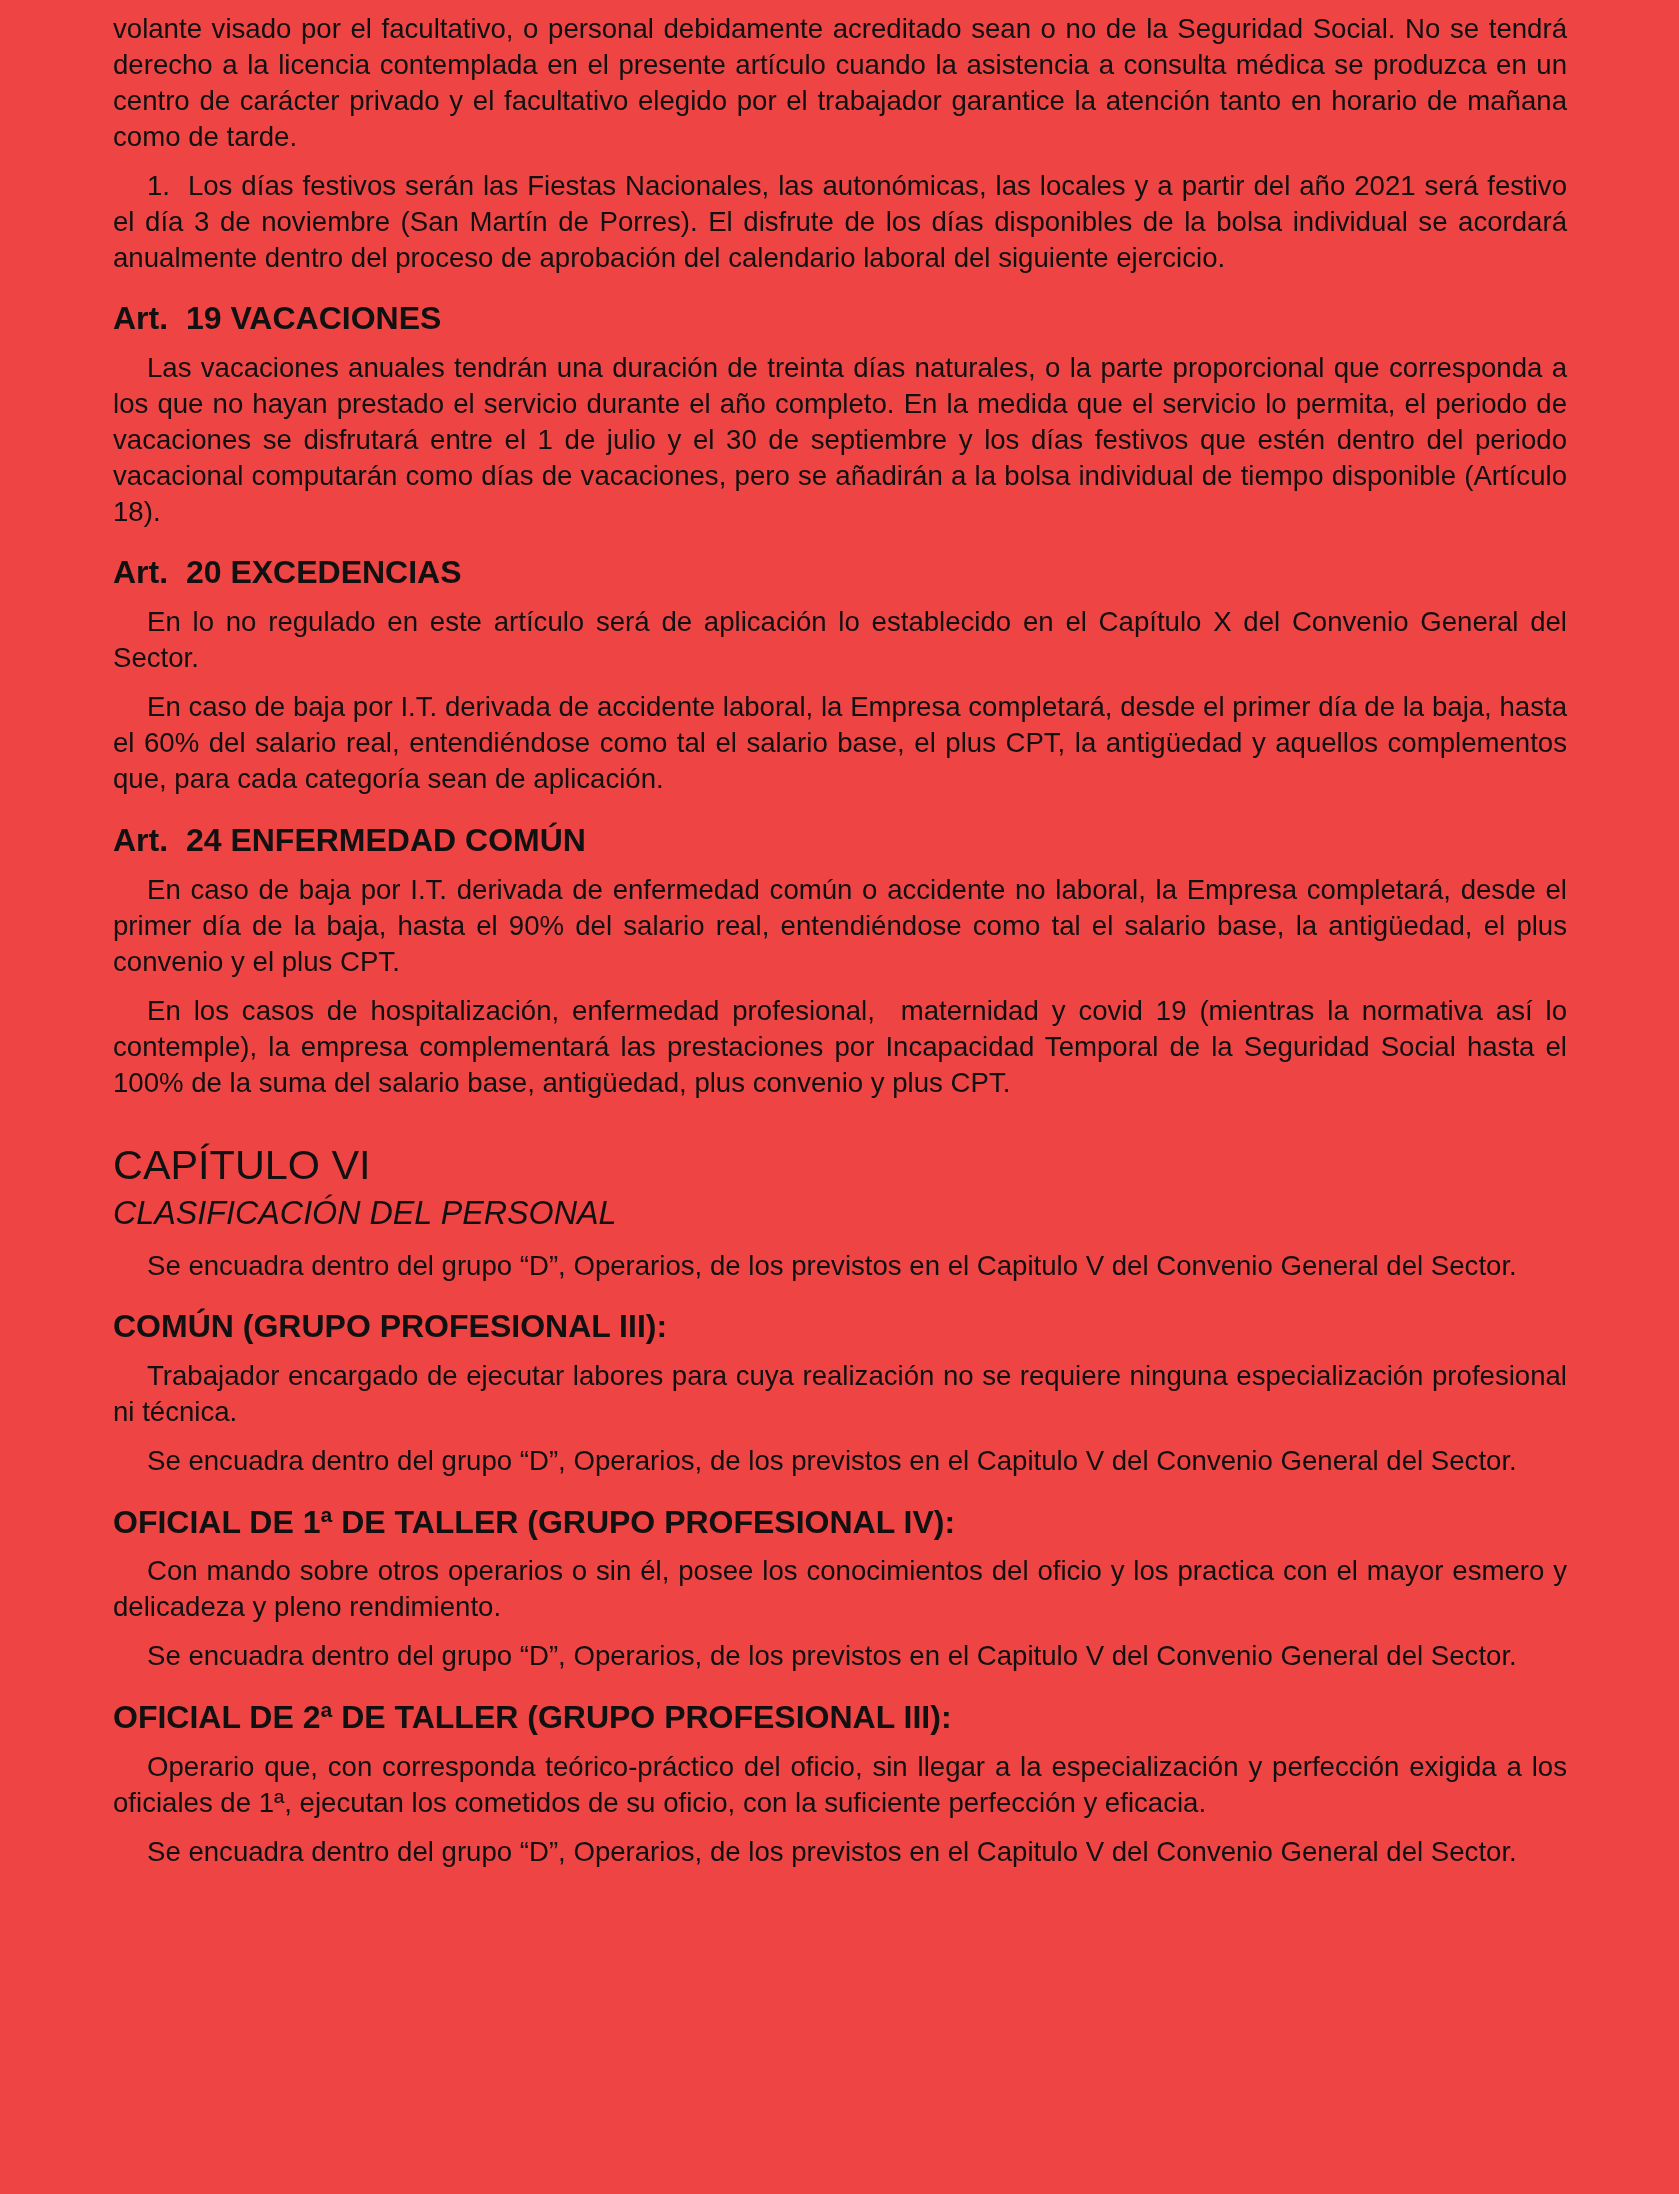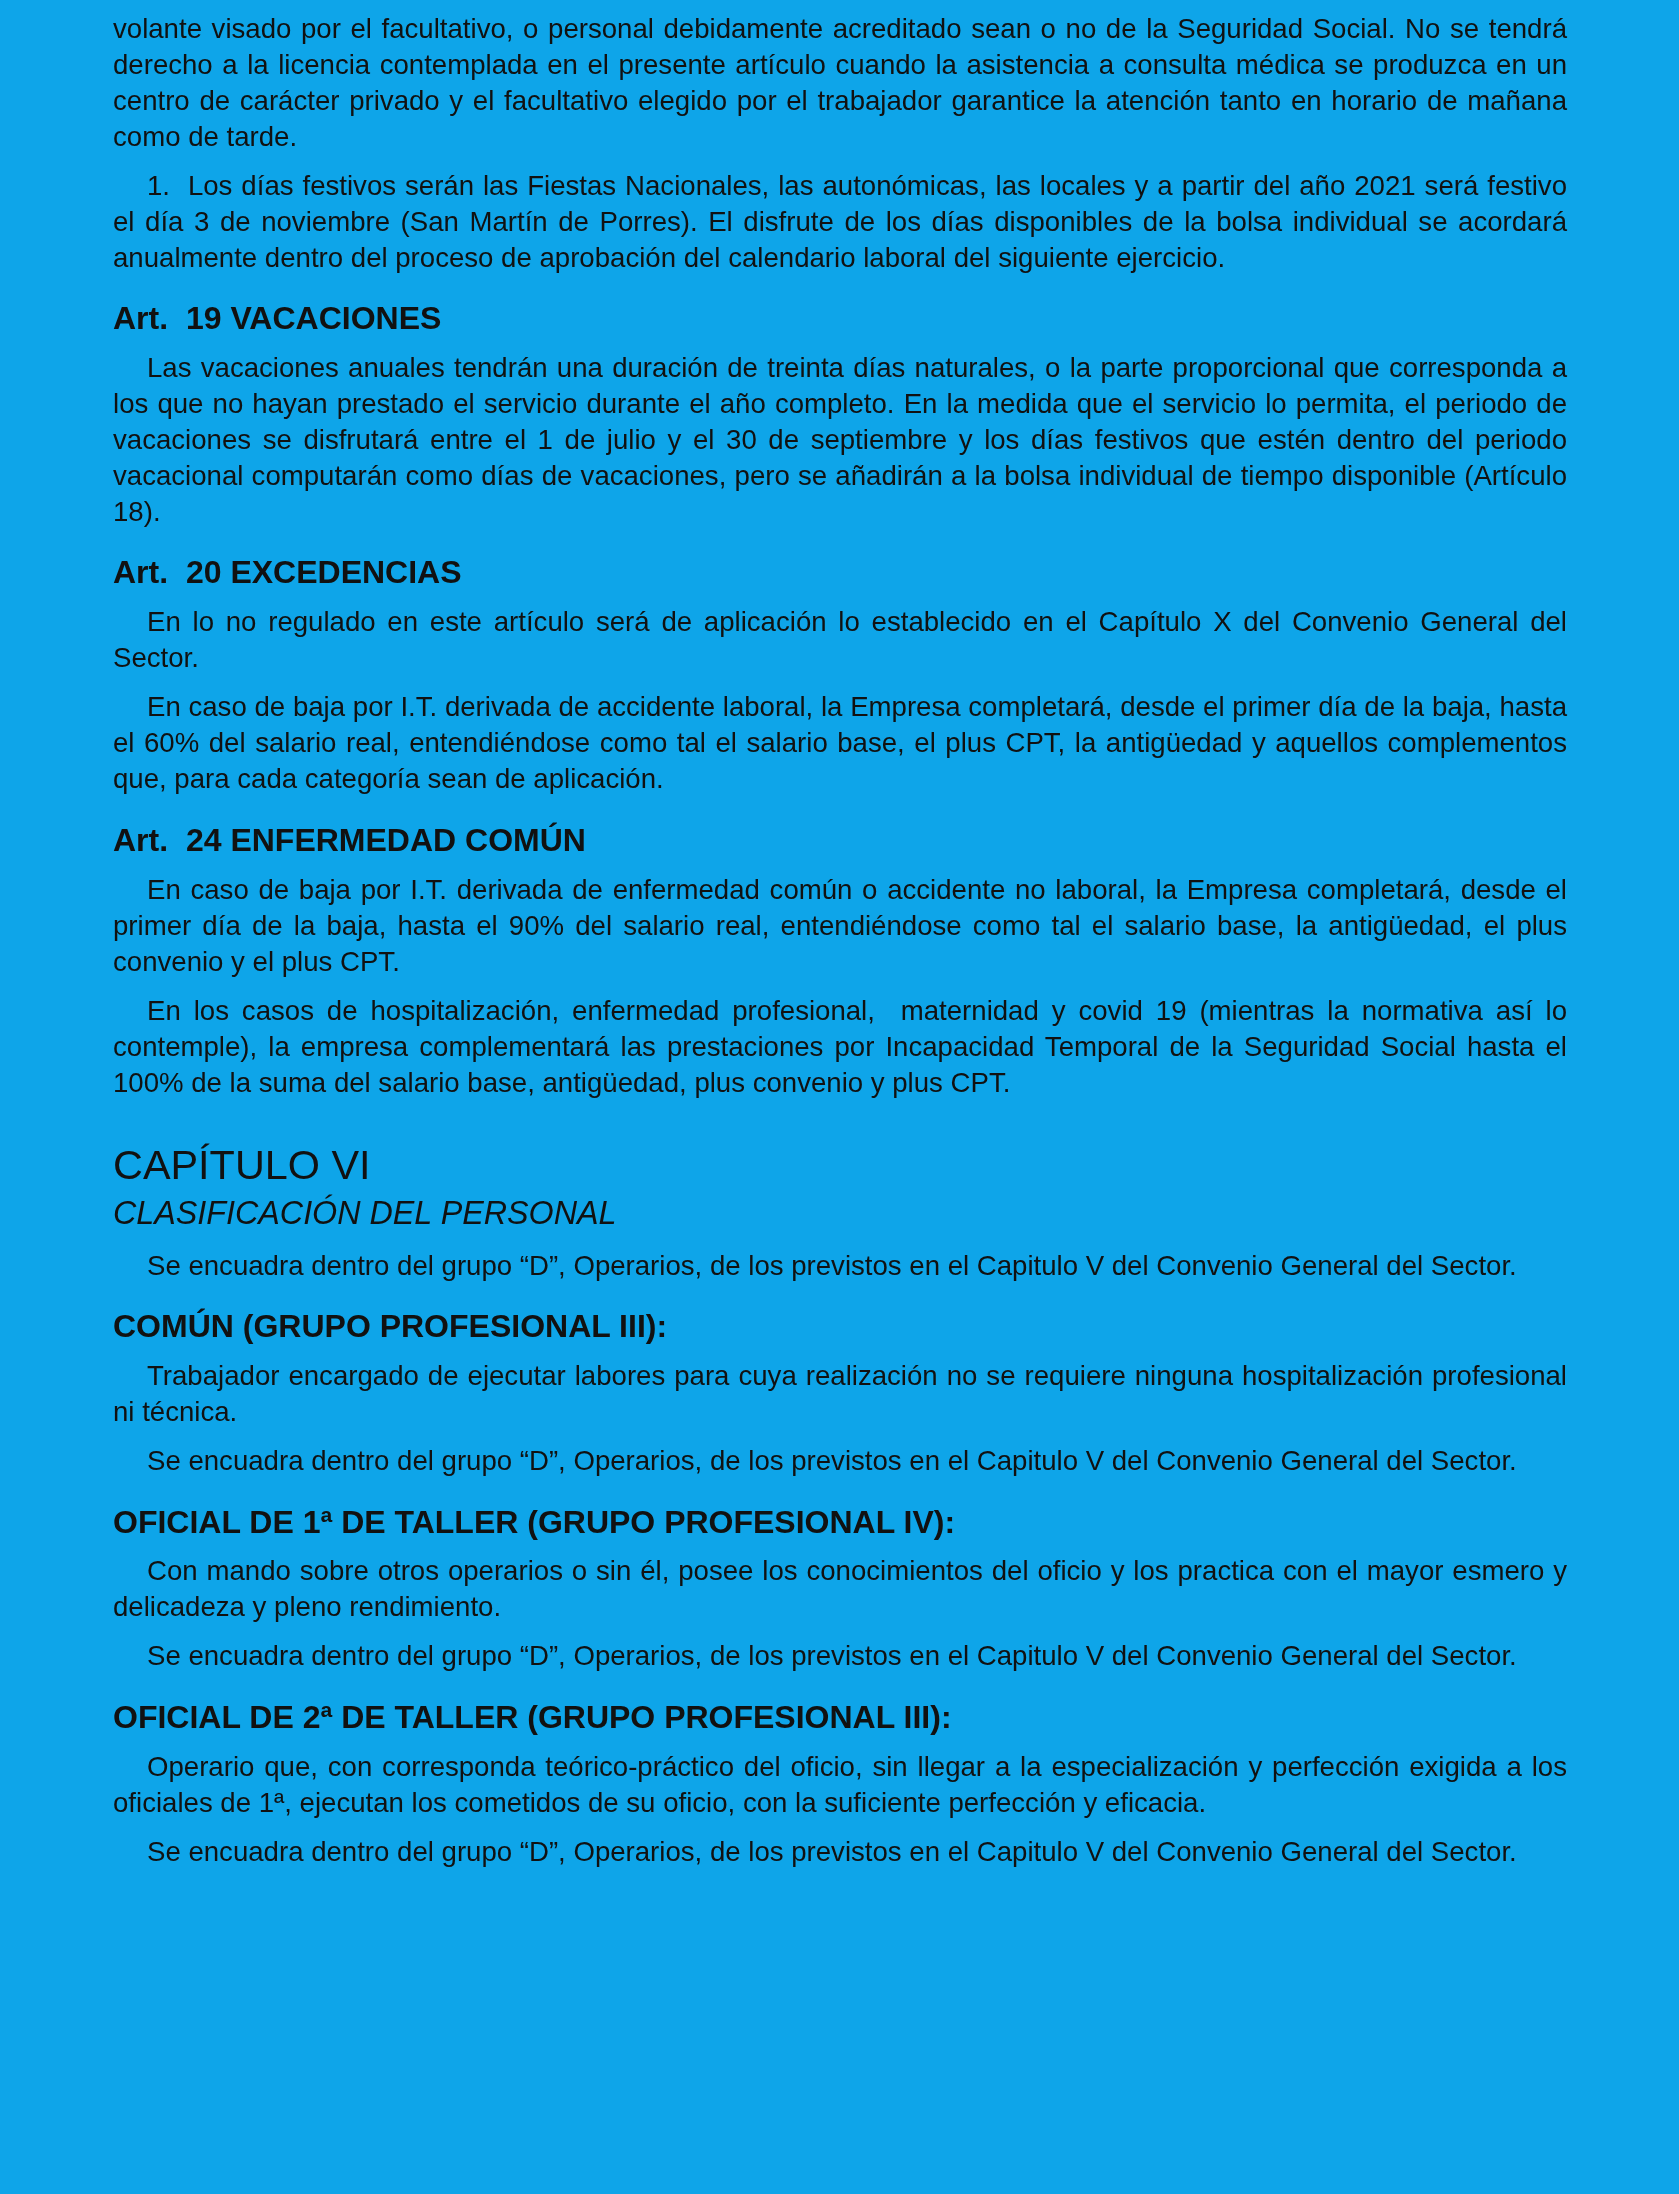--- a/index.html
+++ b/index.html
@@ -1,21 +1,21 @@
 <!DOCTYPE html>
 <html style="font-size:12.3px"><head>
 <meta charset="utf-8">
 <style>
   * { box-sizing: border-box; }
   html, body { margin: 0; padding: 0; background: #ffffff; }
   .page {
     width: 1679px;
     height: 2194px;
     padding: 10.7px 112px 15.3px 113px;
-    background: #0ea5e9;
+    background: #ef4444;
     color: #111111;
     font-family: "Liberation Sans", "DejaVu Sans", sans-serif;
     font-size: 27.6px;
     line-height: 36px;
     overflow: hidden;
   }
   .para {
     margin: 0 0 13px 0;
     text-align: justify;
     text-indent: 34px;
@@ -56,21 +56,21 @@
 
   <h2 class="heading">Art.&nbsp; 24 ENFERMEDAD COMÚN</h2>
   <p class="para">En caso de baja por I.T. derivada de enfermedad común o accidente no laboral, la Empresa completará, desde el primer día de la baja, hasta el 90% del salario real, entendiéndose como tal el salario base, la antigüedad, el plus convenio y el plus CPT.</p>
   <p class="para">En los casos de hospitalización, enfermedad profesional,&nbsp; maternidad y covid 19 (mientras la normativa así lo contemple), la empresa complementará las prestaciones por Incapacidad Temporal de la Seguridad Social hasta el 100% de la suma del salario base, antigüedad, plus convenio y plus CPT.</p>
 
   <h2 class="chapter-heading">CAPÍTULO VI</h2>
   <h3 class="chapter-subtitle">CLASIFICACIÓN DEL PERSONAL</h3>
   <p class="para">Se encuadra dentro del grupo “D”, Operarios, de los previstos en el Capitulo V del Convenio General del Sector.</p>
 
   <h2 class="heading">COMÚN (GRUPO PROFESIONAL III):</h2>
-  <p class="para">Trabajador encargado de ejecutar labores para cuya realización no se requiere ninguna hospitalización profesional ni técnica.</p>
+  <p class="para">Trabajador encargado de ejecutar labores para cuya realización no se requiere ninguna especialización profesional ni técnica.</p>
   <p class="para">Se encuadra dentro del grupo “D”, Operarios, de los previstos en el Capitulo V del Convenio General del Sector.</p>
 
   <h2 class="heading">OFICIAL DE 1ª DE TALLER (GRUPO PROFESIONAL IV):</h2>
   <p class="para">Con mando sobre otros operarios o sin él, posee los conocimientos del oficio y los practica con el mayor esmero y delicadeza y pleno rendimiento.</p>
   <p class="para">Se encuadra dentro del grupo “D”, Operarios, de los previstos en el Capitulo V del Convenio General del Sector.</p>
 
   <h2 class="heading">OFICIAL DE 2ª DE TALLER (GRUPO PROFESIONAL III):</h2>
   <p class="para">Operario que, con corresponda teórico-práctico del oficio, sin llegar a la especialización y perfección exigida a los oficiales de 1ª, ejecutan los cometidos de su oficio, con la suficiente perfección y eficacia.</p>
   <p class="para">Se encuadra dentro del grupo “D”, Operarios, de los previstos en el Capitulo V del Convenio General del Sector.</p>
 </div>

